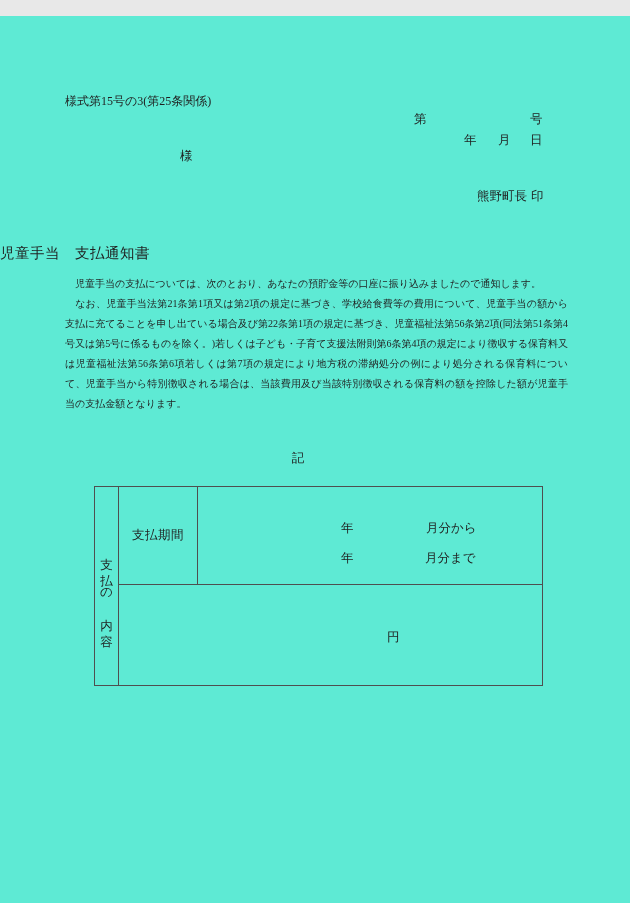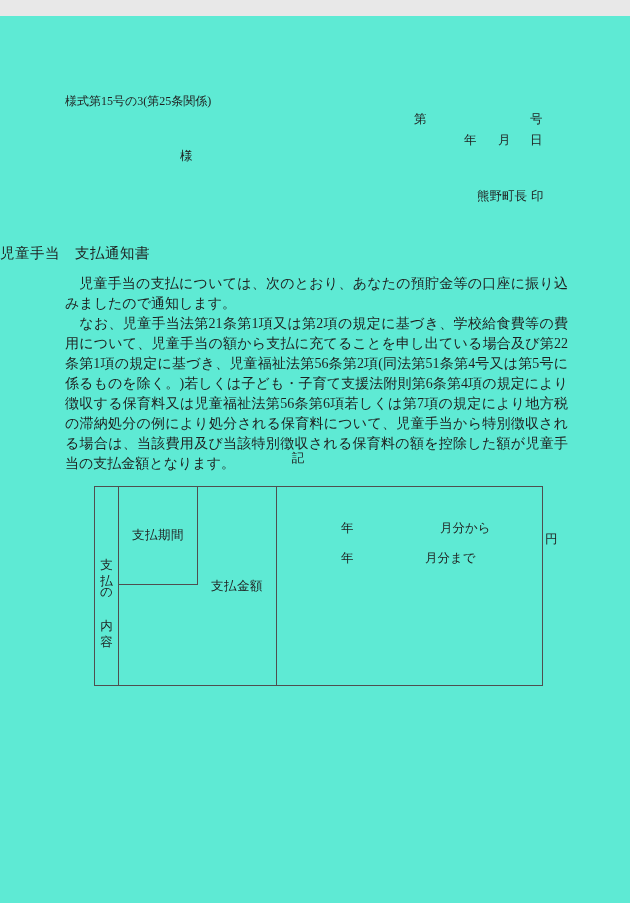--- a/index.html
+++ b/index.html
@@ -25,21 +25,21 @@
     width: 630px;
     text-align: left;
     font-size: 14.5px;
     line-height: 18px;
     letter-spacing: 0.5px;
   }
   .body-text {
     position: absolute;
     left: 65px; top: 258px;
     width: 503px;
-    font-size: 14px;
+    font-size: 10px;
     line-height: 20px;
     text-align: justify;
     text-justify: inter-ideograph;
   }
   .body-text p { margin: 0; }
   .ki {
     position: absolute;
     left: 0; top: 434px;
     width: 596px;
     text-align: center;
@@ -64,21 +64,21 @@
     align-items: center;
     justify-content: center;
   }
   .vertical-text {
     writing-mode: vertical-rl;
     text-orientation: upright;
     letter-spacing: 15.5px;
     padding-top: 15.5px;
     line-height: 24px;
   }
-  .t-main { flex: 1; display: flex; }
+  .t-main { flex: 1; display: flex; flex-direction: column; }
   .t-row { display: flex; }
   .t-row-1 { height: 97px; border-bottom: 1px solid #4f4f4f; }
   .t-row-2 { flex: 1; }
   .t-label {
     width: 79px;
     box-sizing: border-box;
     border-right: 1px solid #4f4f4f;
     display: flex;
     align-items: center;
     justify-content: center;
@@ -117,27 +117,26 @@
 
   <div class="pay-table">
     <div class="t-col-vertical">
       <span class="vertical-text">支払の内容</span>
     </div>
     <div class="t-main">
       <div class="t-row t-row-1">
         <div class="t-label">支払期間</div>
         <div class="t-content">
           <span class="abs" style="left:143px; top:34px;">年</span>
-          <span class="abs" style="left:242px; top:34px;">月分から</span>
+          <span class="abs" style="left:228px; top:34px;">月分から</span>
           <span class="abs" style="left:143px; top:64px;">年</span>
           <span class="abs" style="left:227px; top:64px;">月分まで</span>
         </div>
       </div>
       <div class="t-row t-row-2">
-        <div class="t-label">支払金額</div>
         <div class="t-content">
           <span class="abs" style="left:268px; top:45px;">円</span>
         </div>
       </div>
     </div>
   </div>
 
 </div>
 
 </body></html>

